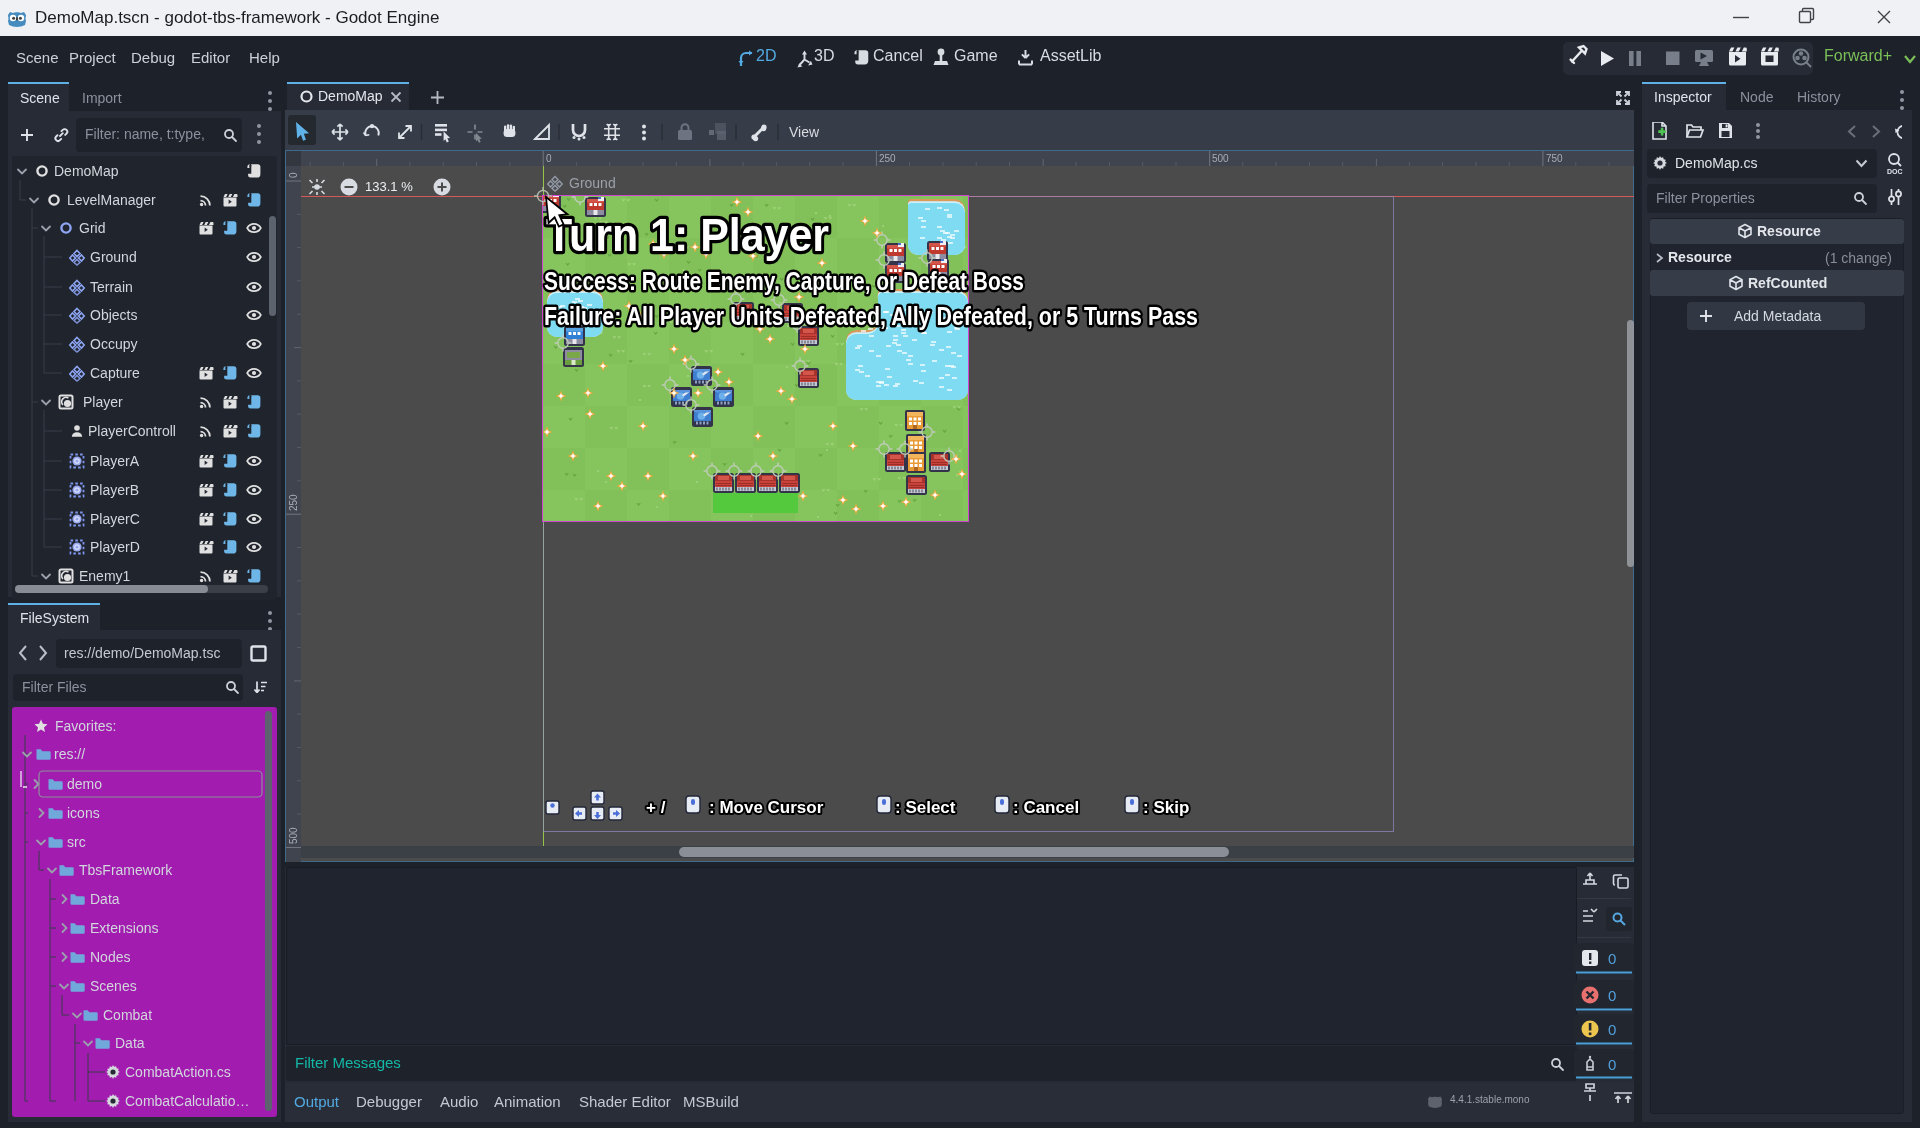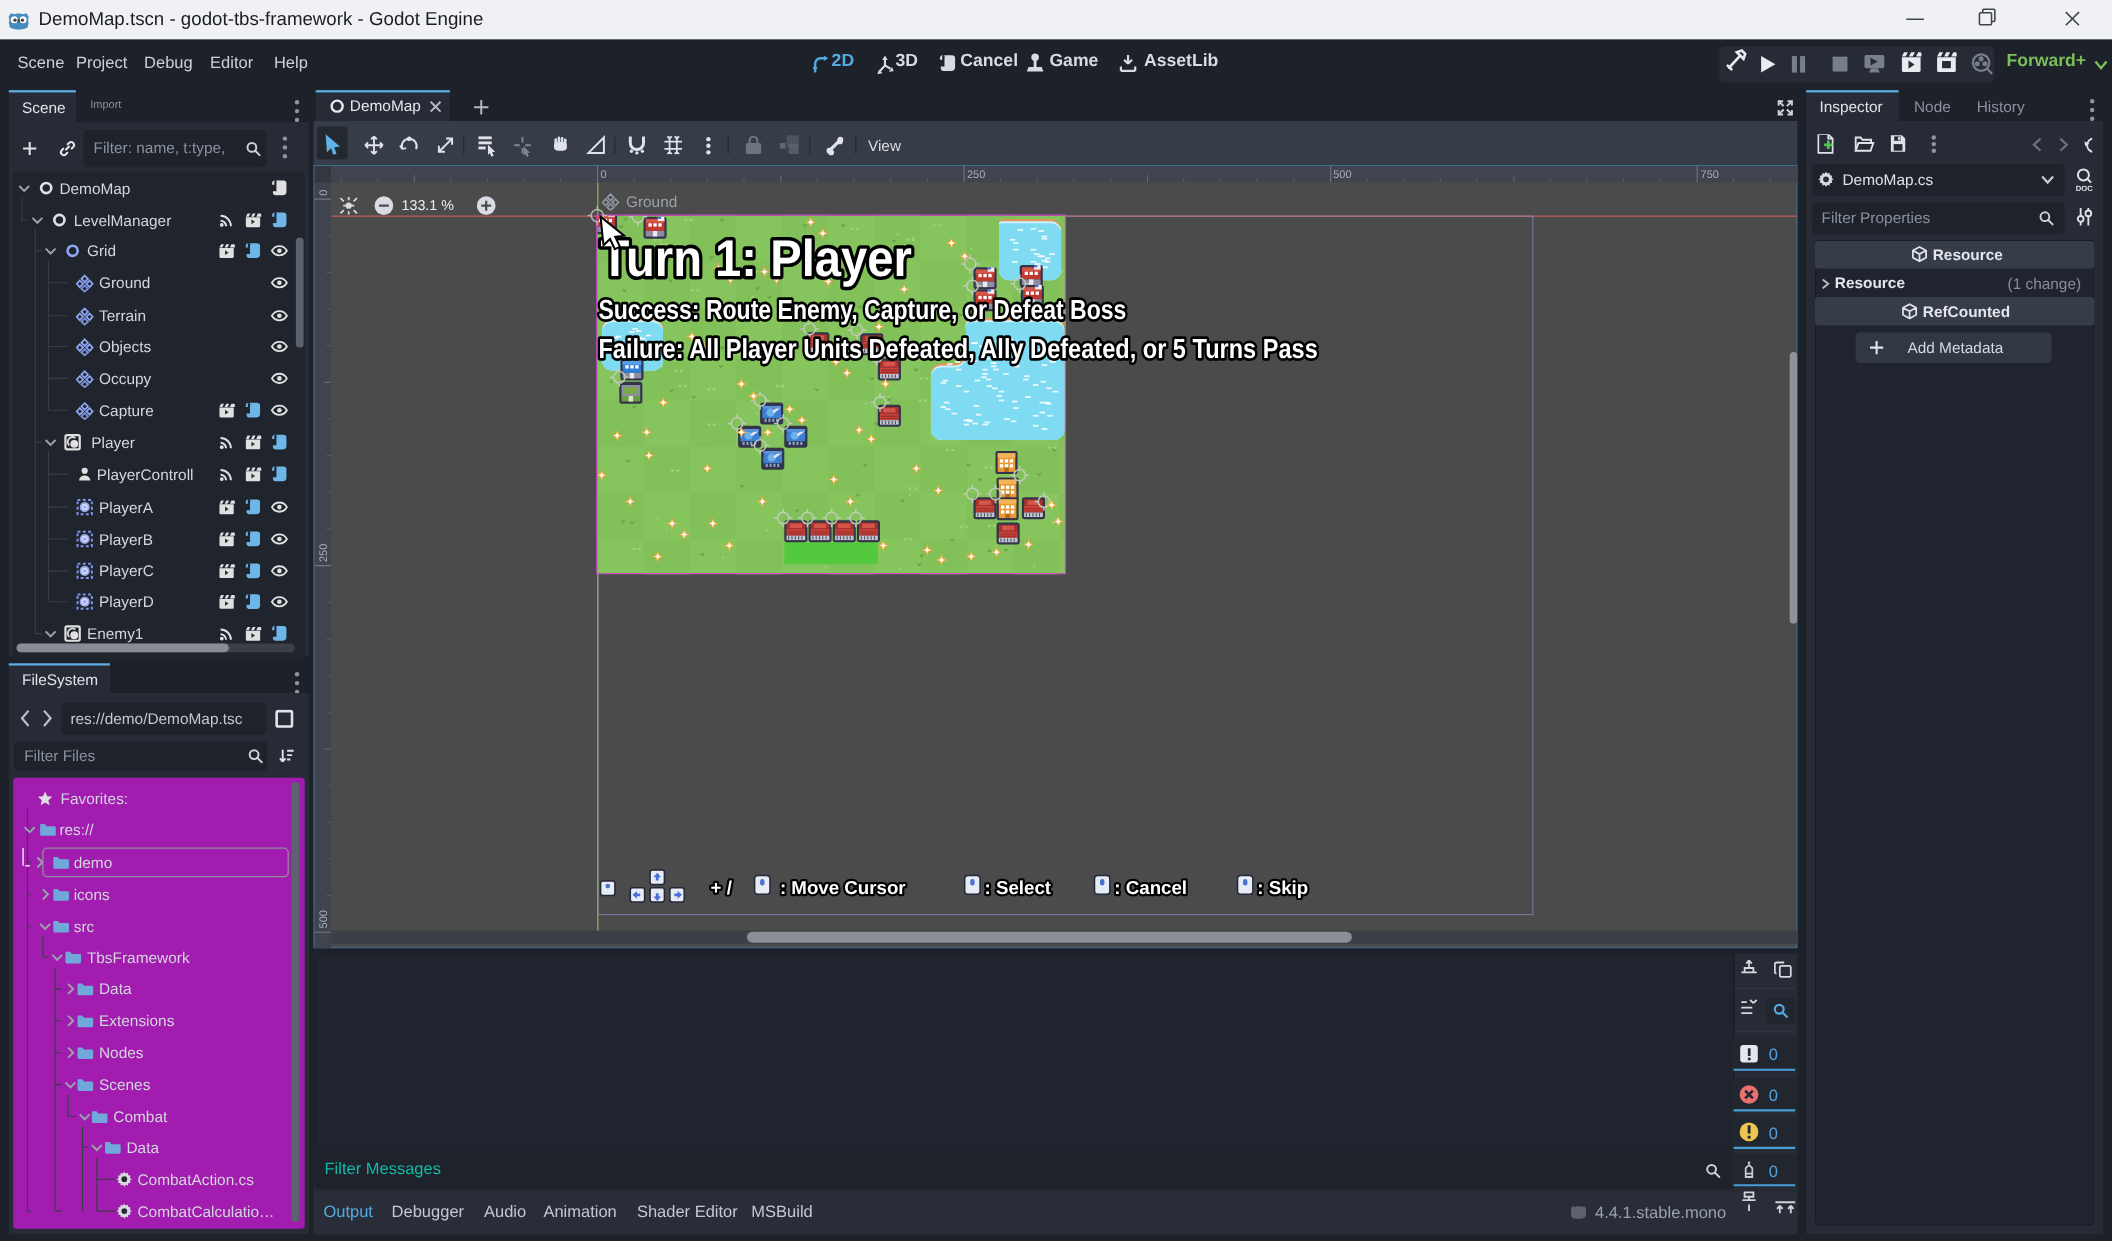--- a/index.html
+++ b/index.html
@@ -5,21 +5,21 @@
   html,body { width:1920px; height:1128px; overflow:hidden; background:#1d212a;
     font-family:"Liberation Sans", sans-serif; }
   .abs { position:absolute; }
   #root { position:relative; width:1920px; height:1128px; }
   
   #titlebar { position:absolute; left:0; top:0; width:1920px; height:36px; background:#eff1f4; }
   #titlebar .title { position:absolute; left:35px; top:8px; font-size:17px; color:#1b1d20; }
   
   #menubar { position:absolute; left:0; top:36px; width:1920px; height:46px; background:#1d212a; }
   .menuitem { position:absolute; top:13px; font-size:15px; color:#ccd1d9; }
-  .mainbtn { position:absolute; top:11px; font-size:16px; font-weight:bold; color:#d7dbe2;text-align:center; }
+  .mainbtn { position:absolute; top:11px; font-size:16px; font-weight:normal; color:#d7dbe2;text-align:center; }
   
   .tabbar-tab { position:absolute; background:#262b36; border-top:2px solid #5fb0e5; color:#dfe3e9; font-size:14px; }
   .dim { color:#8b919d; }
   .inputbox { position:absolute; background:#1d222b; border-radius:4px; color:#8b919d; font-size:14px; }
   
   .trow { position:absolute; height:29px; font-size:14px; color:#d2d6dd; white-space:nowrap; }
   
   .vdots { position:absolute; width:4px; }
   .vdots i { display:block; width:4px; height:4px; border-radius:50%; background:#9096a1; margin-bottom:4px; }
 </style></head>
@@ -218,21 +218,21 @@
     </svg>
     <div class="mainbtn" style="left:1824px;color:#7bbf58">Forward+</div>
     <svg class="abs" style="left:1903px;top:18px" width="14" height="11">
         <path d="M2 2 L7 8 L12 2" stroke="#7bbf58" stroke-width="2.2" fill="none"></path>
       </svg>
   </div>
 
   <div class="abs" id="scenedock" style="left:8px;top:82px;width:273px;height:515px">
     <div class="abs" style="left:0;top:0;width:273px;height:29px;background:#1d212a"></div>
     <div class="tabbar-tab" style="left:0;top:0;width:61px;height:29px;padding:6px 0 0 12px">Scene</div>
-    <div class="abs dim" style="left:74px;top:8px;font-size:10px">Import</div>
+    <div class="abs dim" style="left:74px;top:8px;font-size:14px">Import</div>
     <div class="vdots" style="left:260px;top:9px">
         <i></i>
         <i></i>
         <i></i>
       </div>
     <div class="abs" style="left:0;top:29px;width:273px;height:486px;background:#262b36"></div>
 
     <svg class="abs" style="left:11px;top:45px" width="16" height="16">
         <use href="#i-plus"></use>
       </svg>
@@ -1156,21 +1156,21 @@
     <div class="abs" style="left:0;top:216px;width:1349px;height:39px;background:#282d38"></div>
     <div class="abs" style="left:9px;top:226px;font-size:15px;color:#53aae2">Output</div>
     <div class="abs" style="left:71px;top:226px;font-size:15px;color:#c3c8d1">Debugger</div>
     <div class="abs" style="left:155px;top:226px;font-size:15px;color:#c3c8d1">Audio</div>
     <div class="abs" style="left:209px;top:226px;font-size:15px;color:#c3c8d1">Animation</div>
     <div class="abs" style="left:294px;top:226px;font-size:15px;color:#c3c8d1">Shader Editor</div>
     <div class="abs" style="left:398px;top:226px;font-size:15px;color:#c3c8d1">MSBuild</div>
     <svg class="abs" style="left:1141px;top:226px" width="18" height="16" opacity="0.55">
       <path d="M2 6 L3.5 3.5 L6 4.3 C7.2 3.5 10.8 3.5 12 4.3 L14.5 3.5 L16 6 L15.6 9 L16 10.5 L15.2 13.5 C11.5 15.4 6.5 15.4 2.8 13.5 L2 10.5 L2.4 9 Z" fill="#8a8f98"></path>
     </svg>
-    <div class="abs" style="left:1165px;top:227px;font-size:15px;color:#9ba1ac">4.4.1.stable.mono</div>
+    <div class="abs" style="left:1165px;top:227px;font-size:10px;color:#9ba1ac">4.4.1.stable.mono</div>
 
     <svg class="abs" style="left:1289px;top:0" width="60" height="255">
       <g fill="none" stroke="#d4d8df" stroke-width="1.6">
         <path d="M9 19 h14 M12 19 v-4 h8 v4 M16 15 V8 M16 8 l-2.5 3 M16 8 l2.5 3" transform="translate(0 -2)"></path>
         <rect x="44" y="11" width="10" height="10" rx="1.5"></rect>
           <path d="M41 18 a1.5 1.5 0 0 1 -1.5 -1.5 V9.5 a1.5 1.5 0 0 1 1.5 -1.5 h7"></path>
       </g>
       <path d="M3 31.5 h54" stroke="#343943" stroke-width="1"></path>
       <g fill="none" stroke="#d4d8df" stroke-width="1.7">
         <path d="M9 44 h5 M9 49 h10 M9 54 h10 M17 42 l3 3 M20 45 l3 -3" transform="translate(0 0)"></path>

